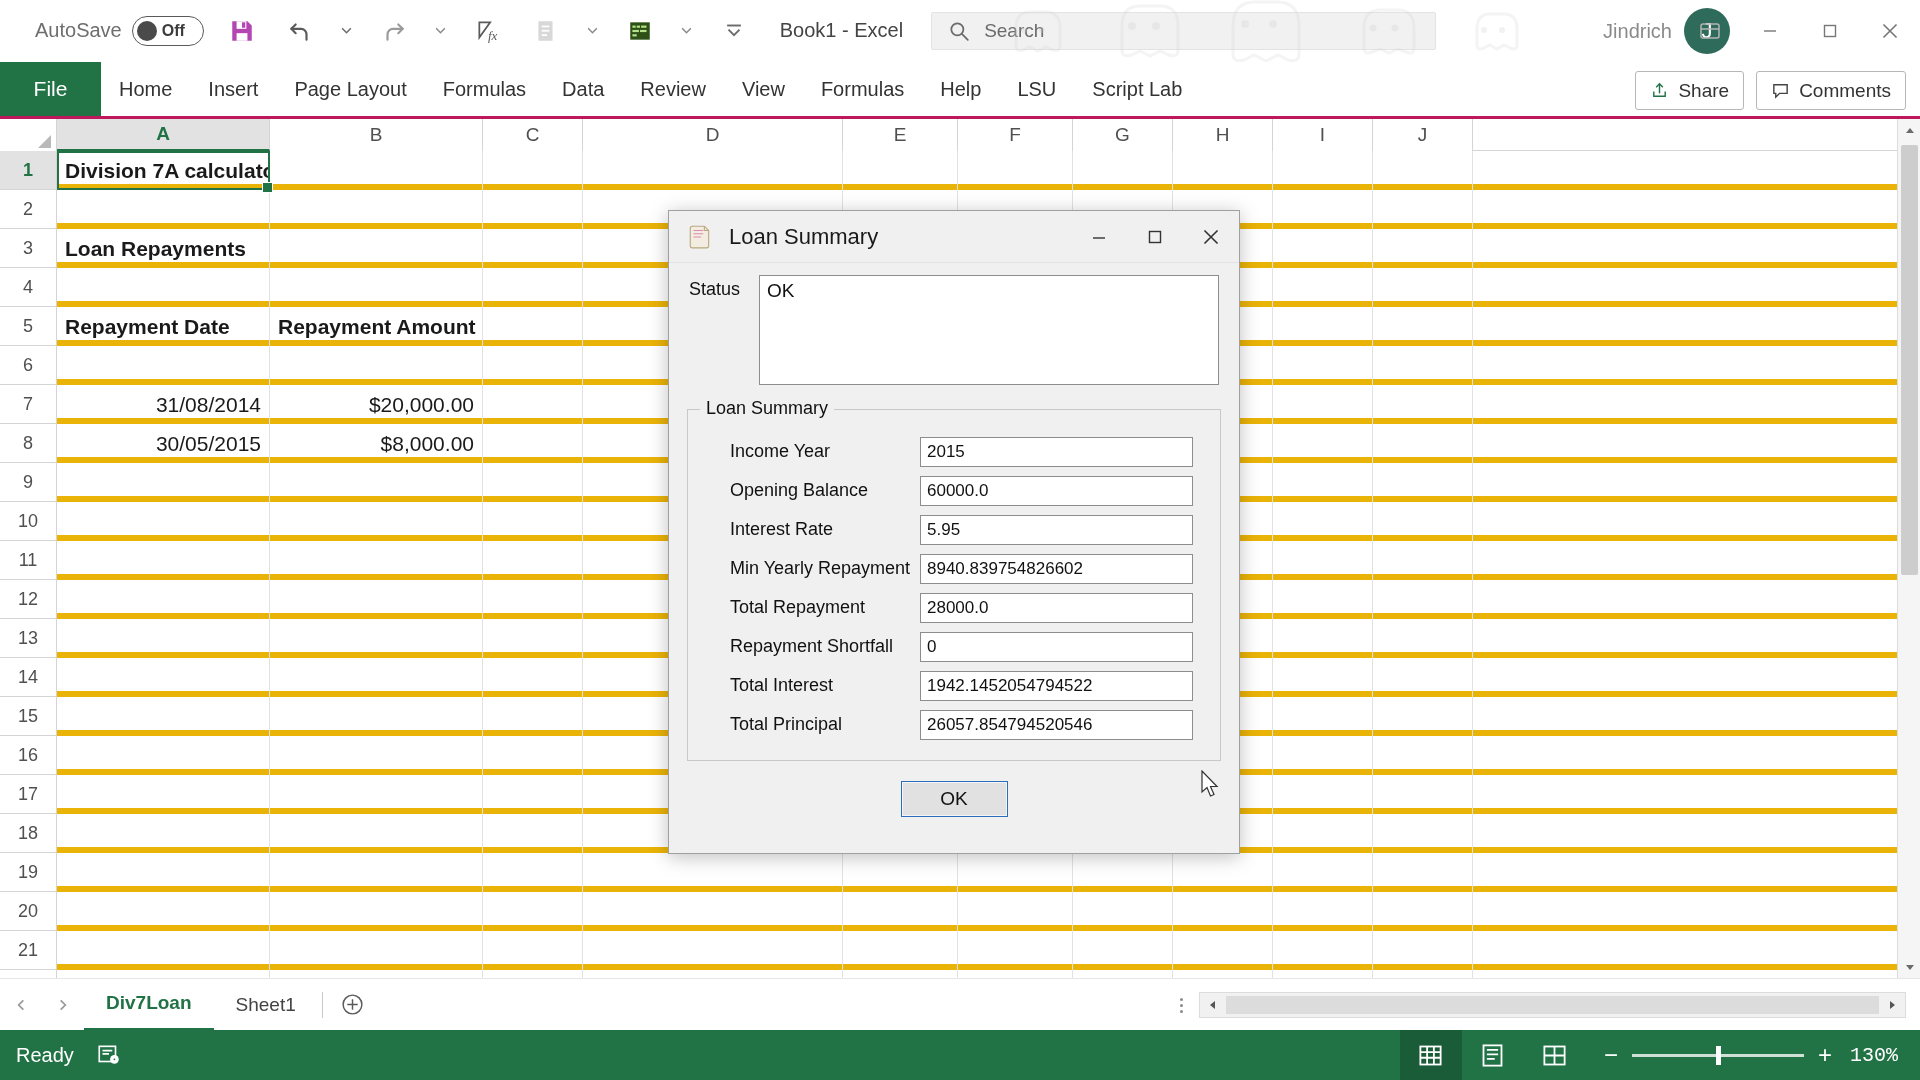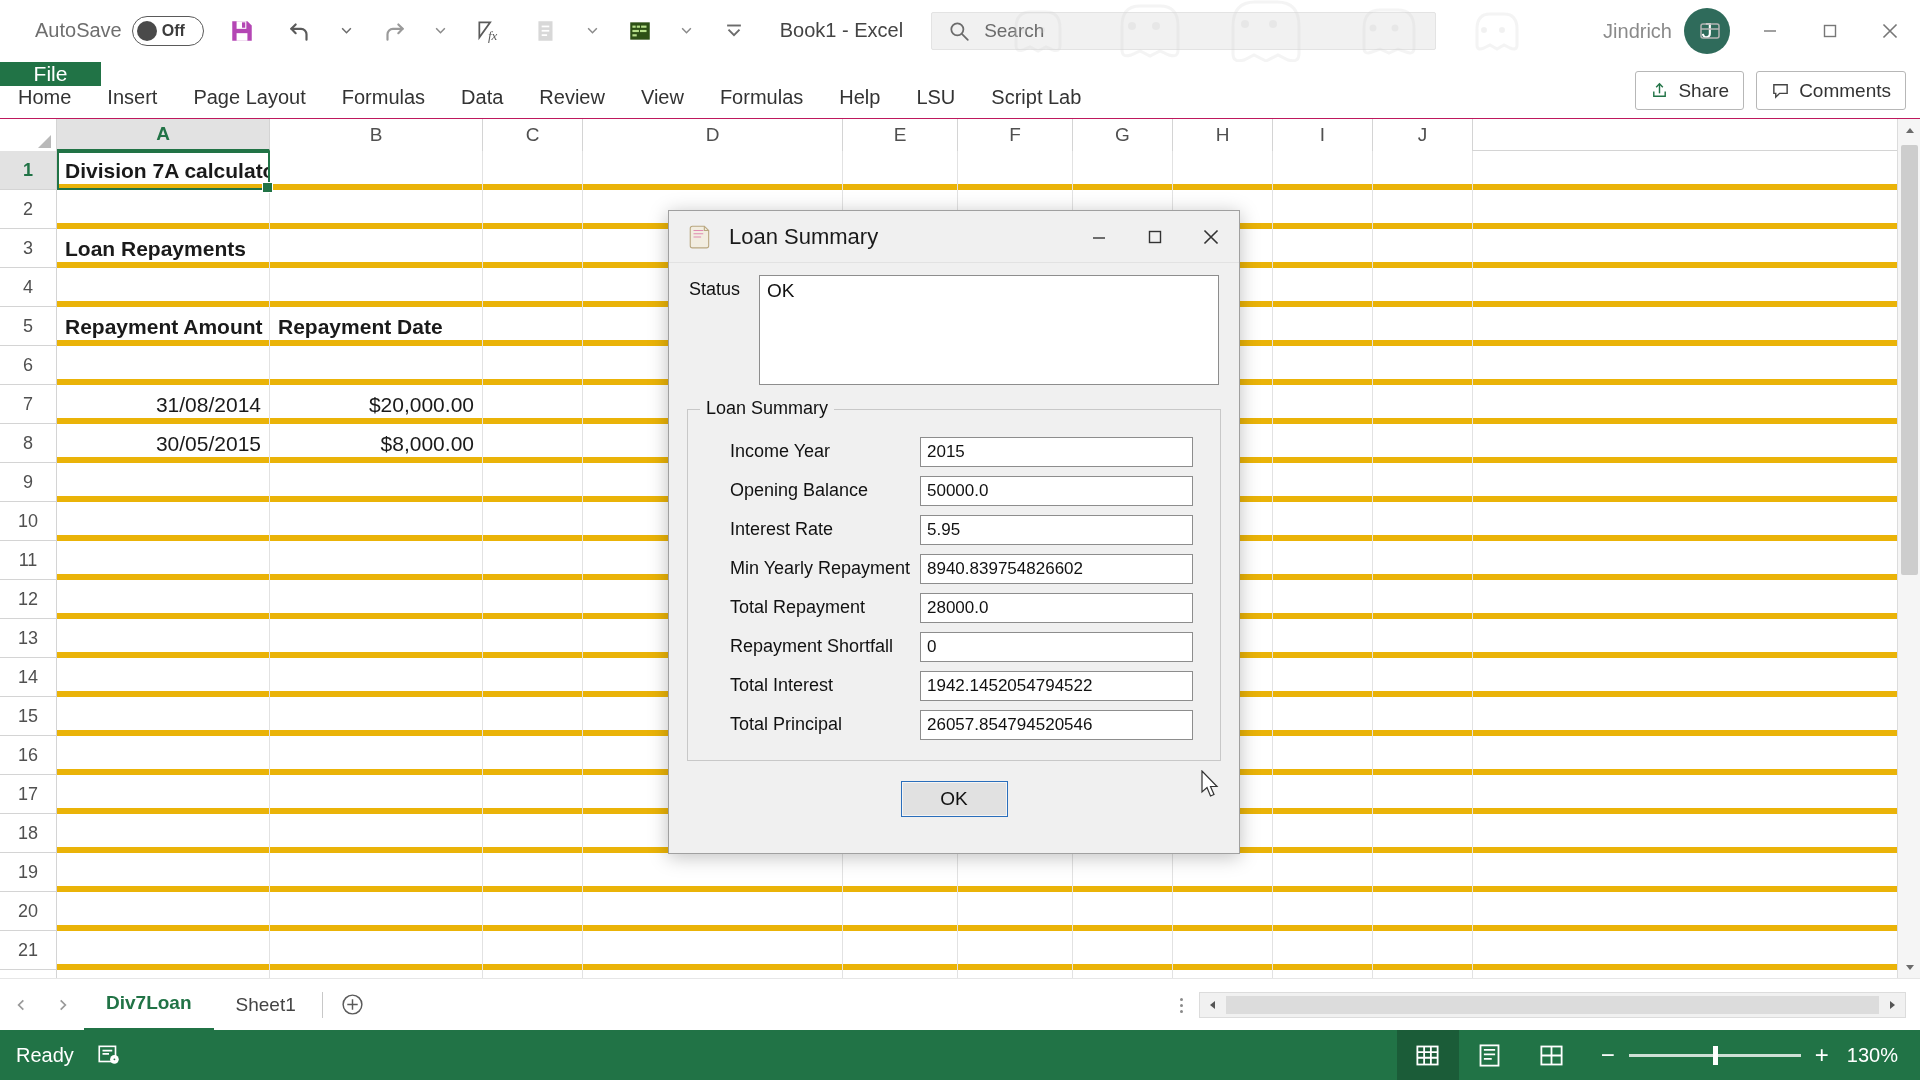--- a/index.html
+++ b/index.html
@@ -63,22 +63,21 @@
   }
   .wincontrols{
     position:absolute; right:0; top:0; height:62px; display:flex; align-items:center;
   }
   .wc{ width:60px; height:62px; display:flex; align-items:center; justify-content:center; }
 
   
   .ribbon{
     position:absolute; left:0; top:62px; width:1920px; height:57px;
     background:#ffffff; display:flex; align-items:stretch;
-    border-bottom:1px solid #be185d;
-    flex-direction:column;
+    border-bottom:3px solid #be185d;
   }
   .file-tab{
     width:101px; background:#217346; color:#fff; font-size:21px;
     display:flex; align-items:center; justify-content:center;
   }
   .rtab{
     display:flex; align-items:center; padding:0 18px; font-size:20px; color:#333;
     height:100%;
   }
   .ribbon-right{
@@ -181,21 +180,21 @@
   }
   .st-ready{ font-size:20px; margin-left:16px; }
   .st-ico{ margin-left:22px; display:flex; align-items:center; }
   .st-right{ position:absolute; right:0; top:0; height:50px; display:flex; align-items:center; }
   .viewbtn{ width:62px; height:50px; display:flex; align-items:center; justify-content:center; }
   .viewbtn.on{ background:#1b5c38; }
   .zoomctl{ display:flex; align-items:center; gap:14px; margin:0 18px; }
   .zm{ font-size:24px; }
   .zslider{ width:172px; height:3px; background:#cfe0d6; position:relative; }
   .zslider .h{ position:absolute; left:84px; top:-8px; width:5px; height:19px; background:#ffffff; }
-  .zlevel{ font-size:20px; margin-right:22px; }
+  .zlevel{ font-size:20px; margin-right:22px;font-family:Liberation Mono, monospace; }
 
   
   .dialog{
     position:absolute; left:668px; top:210px; width:572px; height:644px;
     background:#f0f0f0; border:1px solid #a0a0a0;
     box-shadow:0 3px 18px rgba(0,0,0,.25);
   }
   .dlg-title{
     height:52px; display:flex; align-items:center; background:#f0f0f0;
     border-bottom:1px solid #e2e2e2; position:relative;
@@ -506,22 +505,22 @@
           <div class="cell" style="width: 100px; min-width: 100px;"></div>
           <div class="cell" style="width: 260px; min-width: 260px;"></div>
           <div class="cell" style="width: 115px; min-width: 115px;"></div>
           <div class="cell" style="width: 115px; min-width: 115px;"></div>
           <div class="cell" style="width: 100px; min-width: 100px;"></div>
           <div class="cell" style="width: 100px; min-width: 100px;"></div>
           <div class="cell" style="width: 100px; min-width: 100px;"></div>
           <div class="cell" style="width: 100px; min-width: 100px;"></div>
         </div>
         <div class="gridrow">
+          <div class="cell b" style="width: 213px; min-width: 213px;">Repayment Date</div>
           <div class="cell b" style="width: 213px; min-width: 213px;">Repayment Amount</div>
-          <div class="cell b" style="width: 213px; min-width: 213px;">Repayment Date</div>
           <div class="cell b" style="width: 100px; min-width: 100px;"></div>
           <div class="cell b" style="width: 260px; min-width: 260px;"></div>
           <div class="cell b" style="width: 115px; min-width: 115px;"></div>
           <div class="cell b" style="width: 115px; min-width: 115px;"></div>
           <div class="cell b" style="width: 100px; min-width: 100px;"></div>
           <div class="cell b" style="width: 100px; min-width: 100px;"></div>
           <div class="cell b" style="width: 100px; min-width: 100px;"></div>
           <div class="cell b" style="width: 100px; min-width: 100px;"></div>
         </div>
         <div class="gridrow">
@@ -868,21 +867,21 @@
 
   <div class="group">
     <span class="group-legend">Loan Summary</span>
     <div id="fields-host">
         <div class="frow">
           <span class="flbl">Income Year</span>
           <div class="fval">2015</div>
         </div>
         <div class="frow">
           <span class="flbl">Opening Balance</span>
-          <div class="fval">50000.0</div>
+          <div class="fval">60000.0</div>
         </div>
         <div class="frow">
           <span class="flbl">Interest Rate</span>
           <div class="fval">5.95</div>
         </div>
         <div class="frow">
           <span class="flbl">Min Yearly Repayment</span>
           <div class="fval">8940.839754826602</div>
         </div>
         <div class="frow">

